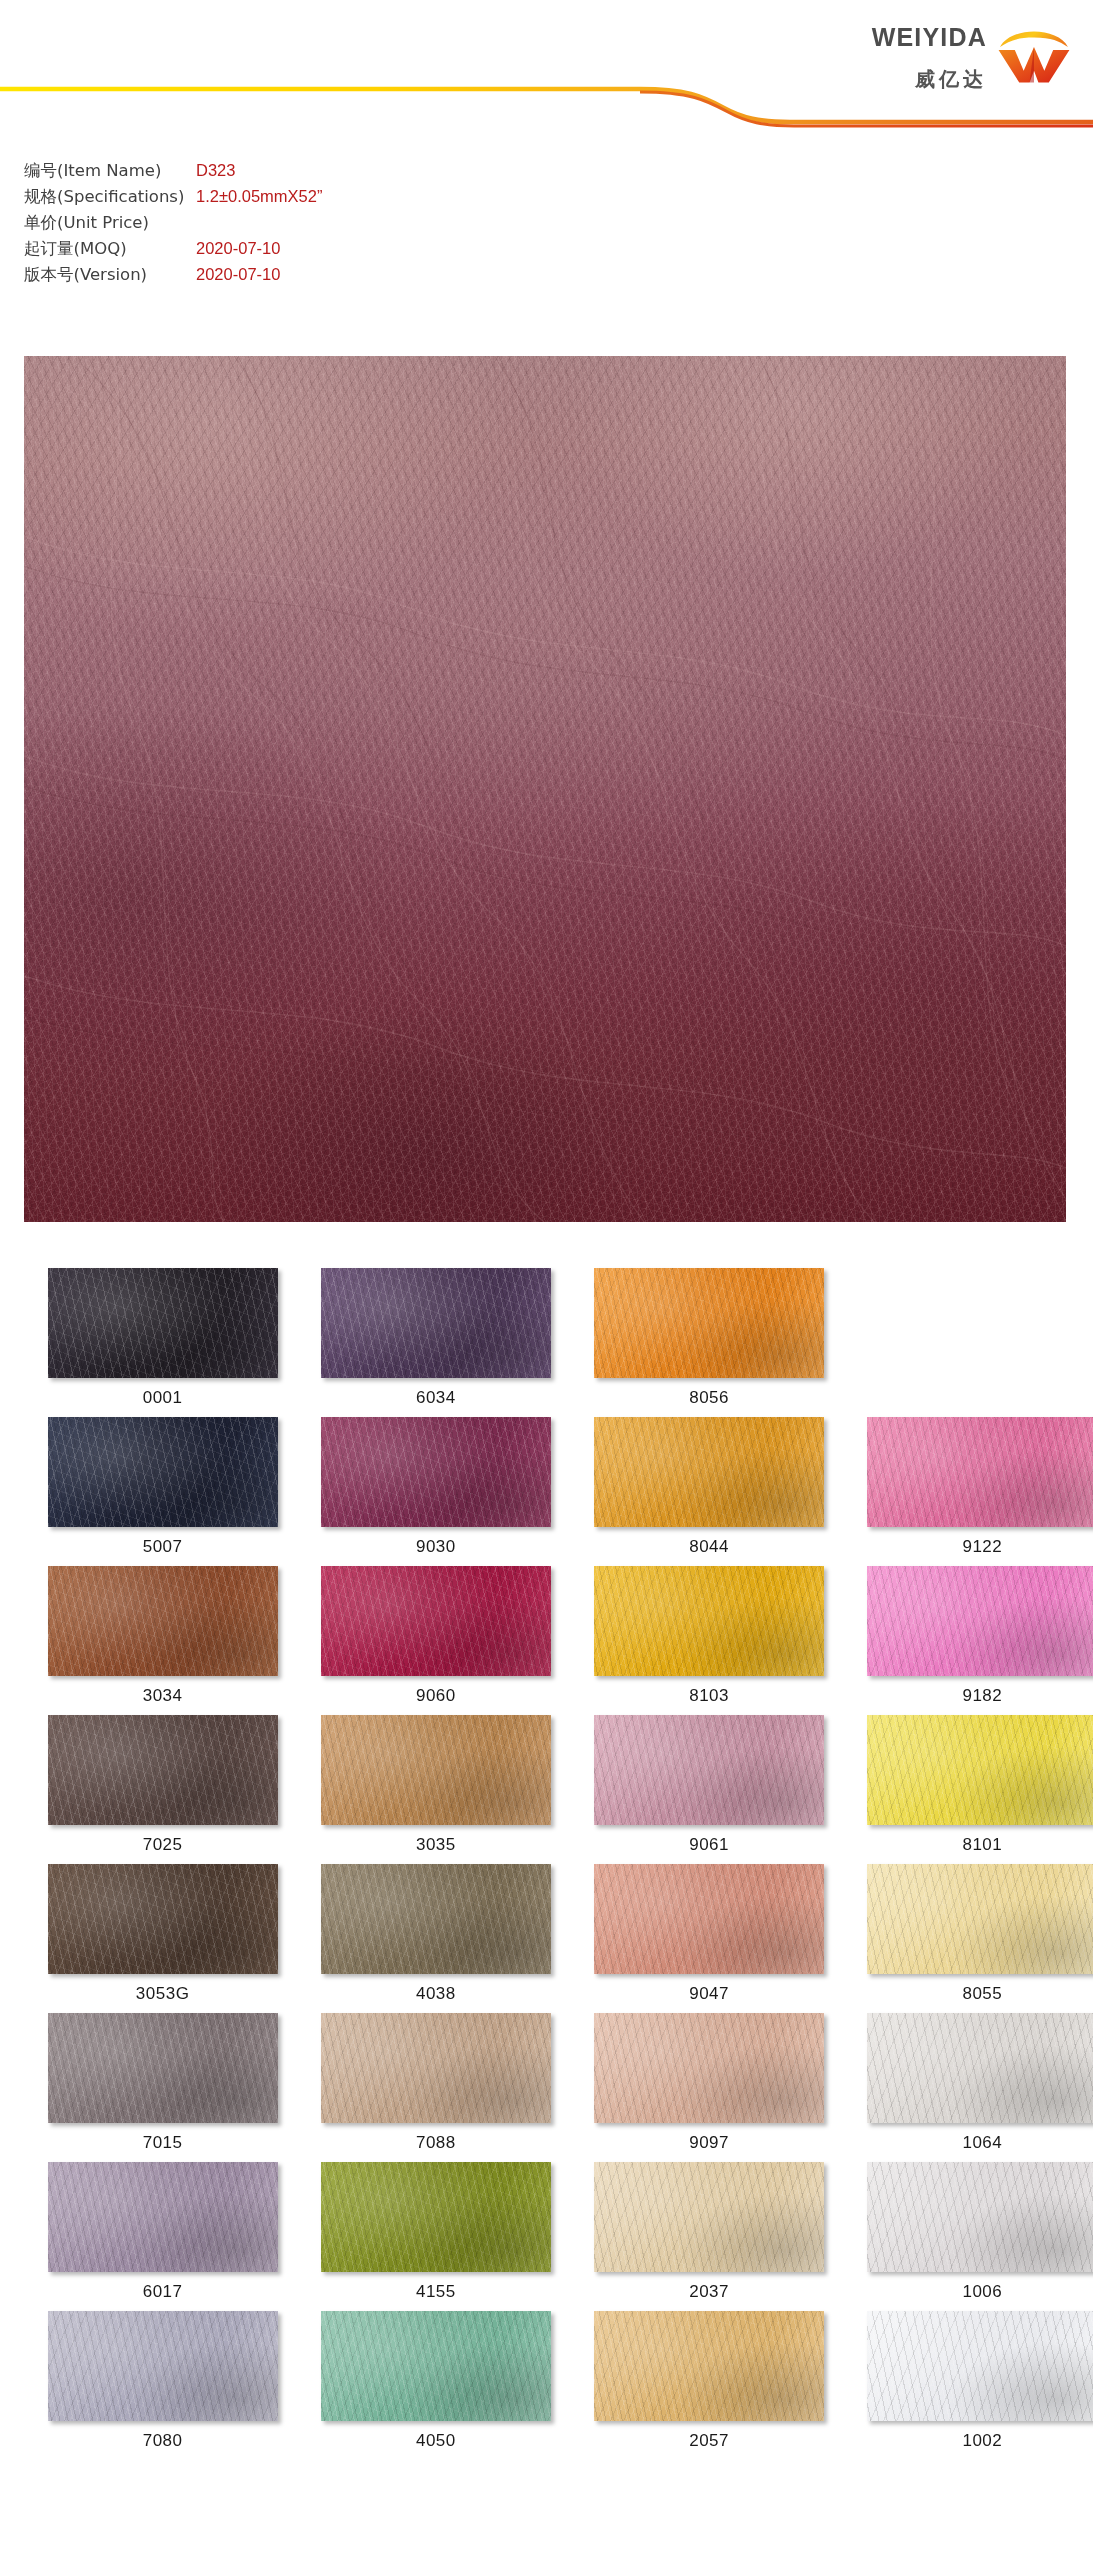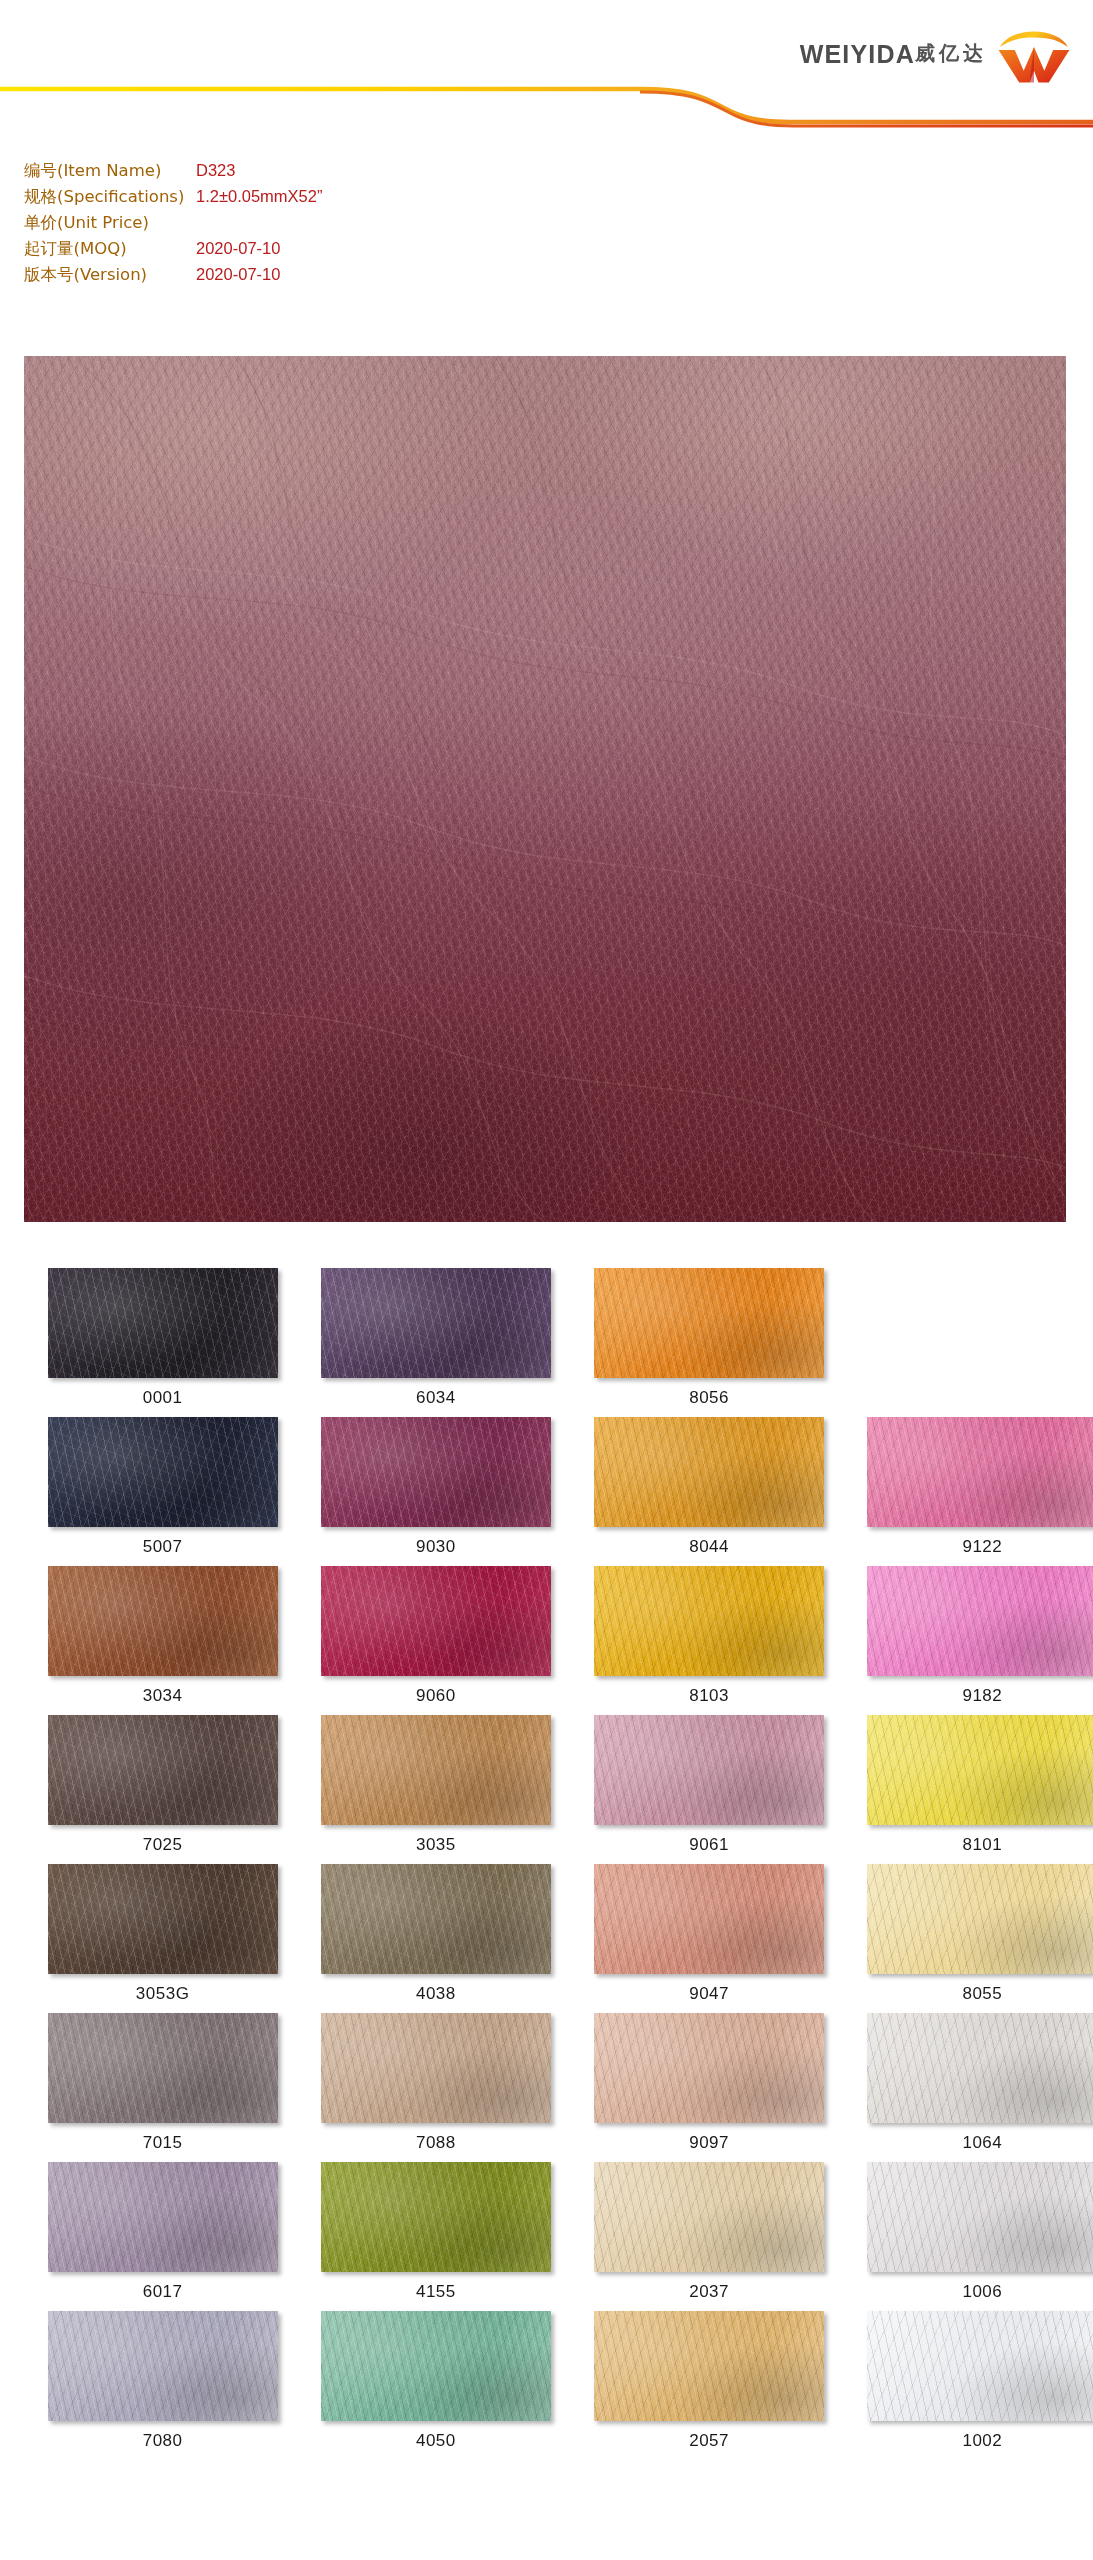--- a/index.html
+++ b/index.html
@@ -37,21 +37,21 @@
   .brand {
     position: absolute;
     right: 22px;
     top: 20px;
     display: flex;
     align-items: flex-start;
     gap: 10px;
   }
   .brand-text {
     display: flex;
-    flex-direction: row;
+    flex-direction: column;
     align-items: flex-end;
     padding-top: 4px;
   }
   .brand-latin {
     font-size: 25px;
     font-weight: bold;
     letter-spacing: 1.2px;
     color: #4d4d4d;
     line-height: 1.05;
     font-family: "Liberation Sans", "DejaVu Sans", sans-serif;
@@ -82,21 +82,21 @@
   .spec-row {
     display: flex;
     align-items: baseline;
     height: 24px;
     margin-bottom: 2px;
   }
   .spec-label {
     width: 172px;
     flex: 0 0 172px;
     font-size: 16.5px;
-    color: #a16207;
+    color: #404040;
     white-space: nowrap;
     font-family: "DejaVu Sans", "Liberation Sans", sans-serif;
   }
   .spec-value {
     font-size: 16.5px;
     color: #b91c1c;
     white-space: nowrap;
     font-family: Liberation Sans, sans-serif;
   }
 

